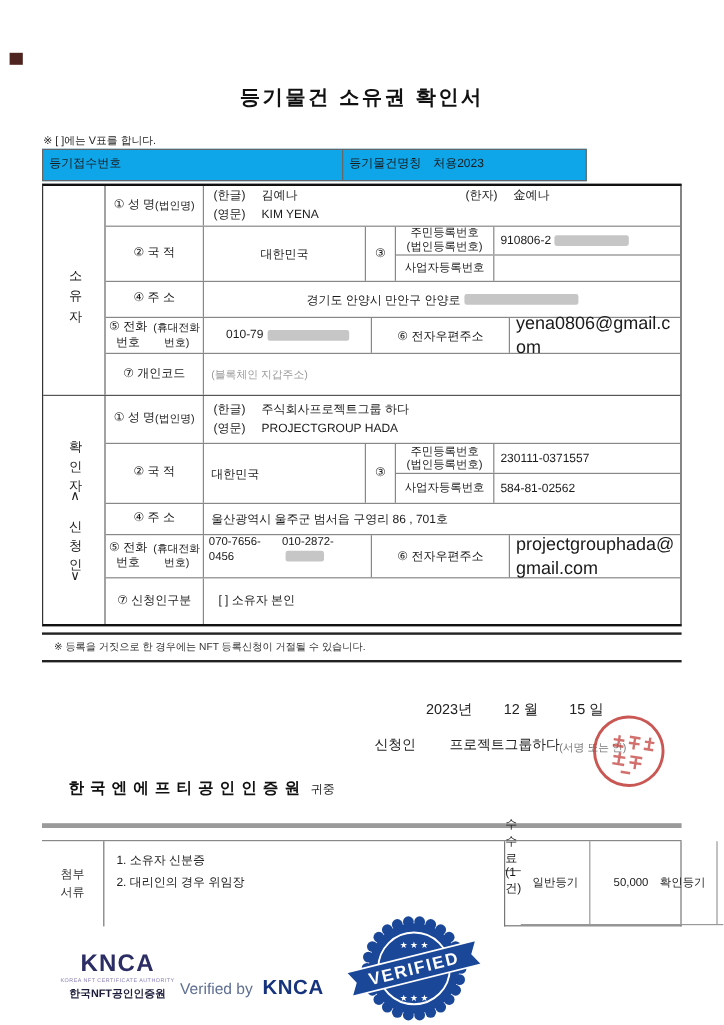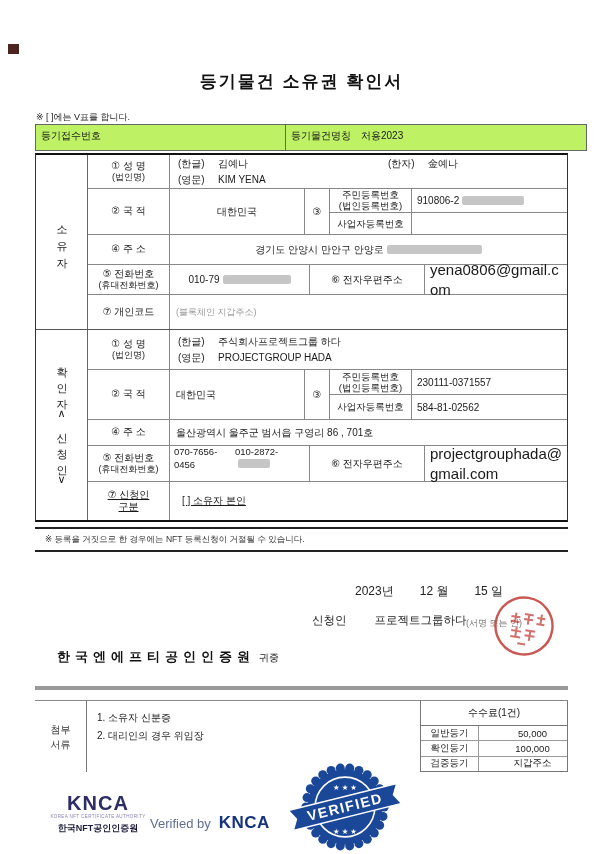--- a/index.html
+++ b/index.html
@@ -7,40 +7,40 @@
         font-family:"Liberation Sans","DejaVu Sans",sans-serif;color:#1a1a1a;}
   .abs{position:absolute;box-sizing:border-box;}
   *{box-sizing:border-box;}
 
   .corner-mark{left:8px;top:44px;width:11px;height:10px;background:#4d241f;}
 
   .doc-title{left:0;top:70px;width:603px;text-align:center;font-size:17px;font-weight:bold;
              letter-spacing:2px;color:#111;}
   .check-note{left:36px;top:111px;font-size:9px;color:#222;}
 
-  .hdr-row{left:35px;top:124px;width:552px;height:27px;background:#bef264;border:1px solid #666;
+  .hdr-row{left:35px;top:124px;width:454px;height:27px;background:#0ea5e9;border:1px solid #666;
            display:flex;font-size:10px;}
   .hdr-row .c1{width:250px;border-right:1px solid #666;padding:4px 5px;}
   .hdr-row .c2{flex:1;padding:4px 5px;display:flex;gap:10px;}
 
   .mtable{left:35px;top:153px;width:533px;border:1px solid #333;border-top:2px solid #111;
           border-bottom:2px solid #111;}
   .block{display:flex;}
   .block-verifier{border-top:1px solid #555;}
   .seccol{width:52px;border-right:1px solid #666;display:flex;align-items:center;justify-content:center;}
   .vtext{writing-mode:vertical-rl;text-orientation:upright;letter-spacing:5px;font-size:11px;color:#222;}
   .rows{flex:1;display:flex;flex-direction:column;}
   .row{display:flex;border-bottom:1px solid #888;}
   .row:last-child{border-bottom:none;}
-  .lbl{width:82px;border-right:1px solid #888;display:flex;flex-direction:column;align-items:center;
+  .lbl{width:82px;border-right:1px solid #888;display:flex;flex-direction:row;align-items:center;
        justify-content:center;font-size:10px;line-height:1.25;text-align:center;}
   .lbl .sub{font-size:9px;}
   .cell{display:flex;align-items:center;font-size:10px;}
   .r-name{height:34px;} .r-nat{height:46px;} .r-addr{height:30px;} .r-phone{height:30px;} .r-code{height:34px;}
-  .v-name{height:40px;} .v-nat{height:50px;} .v-addr{height:26px;} .v-phone{height:36px;} .v-app{height:38px;text-decoration:underline;}
+  .v-name{height:40px;} .v-nat{height:50px;} .v-addr{height:26px;} .v-phone{height:36px;} .v-app{height:38px;}
 
   .namecell{flex:1;display:flex;flex-direction:column;justify-content:center;padding-left:8px;font-size:10px;line-height:1.55;}
   .nline{display:flex;}
   .nline .flbl{width:40px;}
   .nline .fval{width:170px;}
   .nline .fval-long{flex:1;}
 
   .natcell{width:135px;border-right:1px solid #888;justify-content:center;}
   .natcell.left{justify-content:flex-start;padding-left:6px;}
   .c3{width:25px;border-right:1px solid #888;justify-content:center;}
@@ -77,21 +77,21 @@
   .recipient{left:57px;top:648px;display:flex;align-items:baseline;}
   .recipient .rname{font-size:13px;font-weight:bold;letter-spacing:5px;color:#111;}
   .recipient .rhon{font-size:10px;margin-left:4px;color:#222;}
 
   .graybar{left:35px;top:686px;width:533px;height:4px;background:#9a9a9a;}
 
   .bottomsec{left:35px;top:700px;width:533px;height:72px;border-top:1px solid #888;display:flex;}
   .attlbl{width:52px;border-right:1px solid #777;display:flex;flex-direction:column;align-items:center;
           justify-content:center;font-size:10px;line-height:1.5;color:#333;}
   .attitems{flex:1;padding:8px 10px;font-size:10px;line-height:1.8;color:#222;}
-  .feetable{width:148px;border:1px solid #777;border-top:none;display:flex;flex-direction:column;}
+  .feetable{width:148px;border:1px solid #777;border-top:none;display:flex;flex-direction:row;}
   .feehdr{height:25px;border-bottom:1px solid #777;display:flex;align-items:center;justify-content:center;font-size:10px;}
   .feerow{flex:1;display:flex;border-bottom:1px solid #999;font-size:9.5px;gap:19px;}
   .feerow:last-child{border-bottom:none;}
   .feerow .fl{width:58px;border-right:1px solid #999;display:flex;align-items:center;justify-content:center;}
   .feerow .fv{flex:1;display:flex;align-items:center;justify-content:center;}
 
   .knca{left:48px;top:793px;width:100px;text-align:center;}
   .knca .acr{font-size:20px;font-weight:900;color:#2b2d64;letter-spacing:1px;line-height:1;}
   .knca .cap{font-size:4.5px;color:#8a7fb5;letter-spacing:0.4px;margin-top:1px;}
   .knca .kor{font-size:9px;font-weight:bold;color:#1c1c3a;margin-top:3px;}

